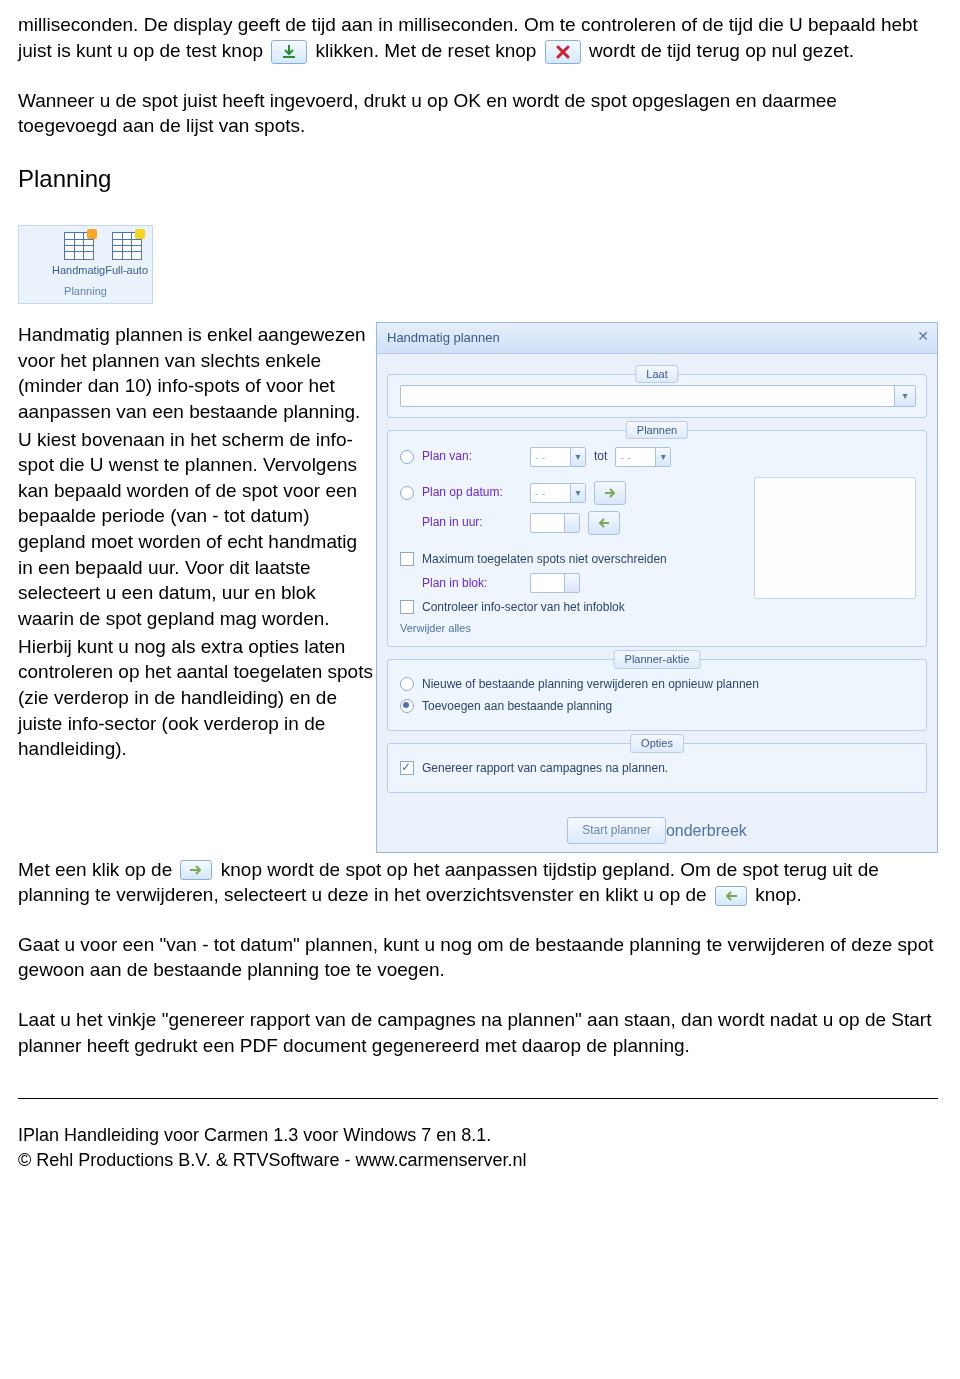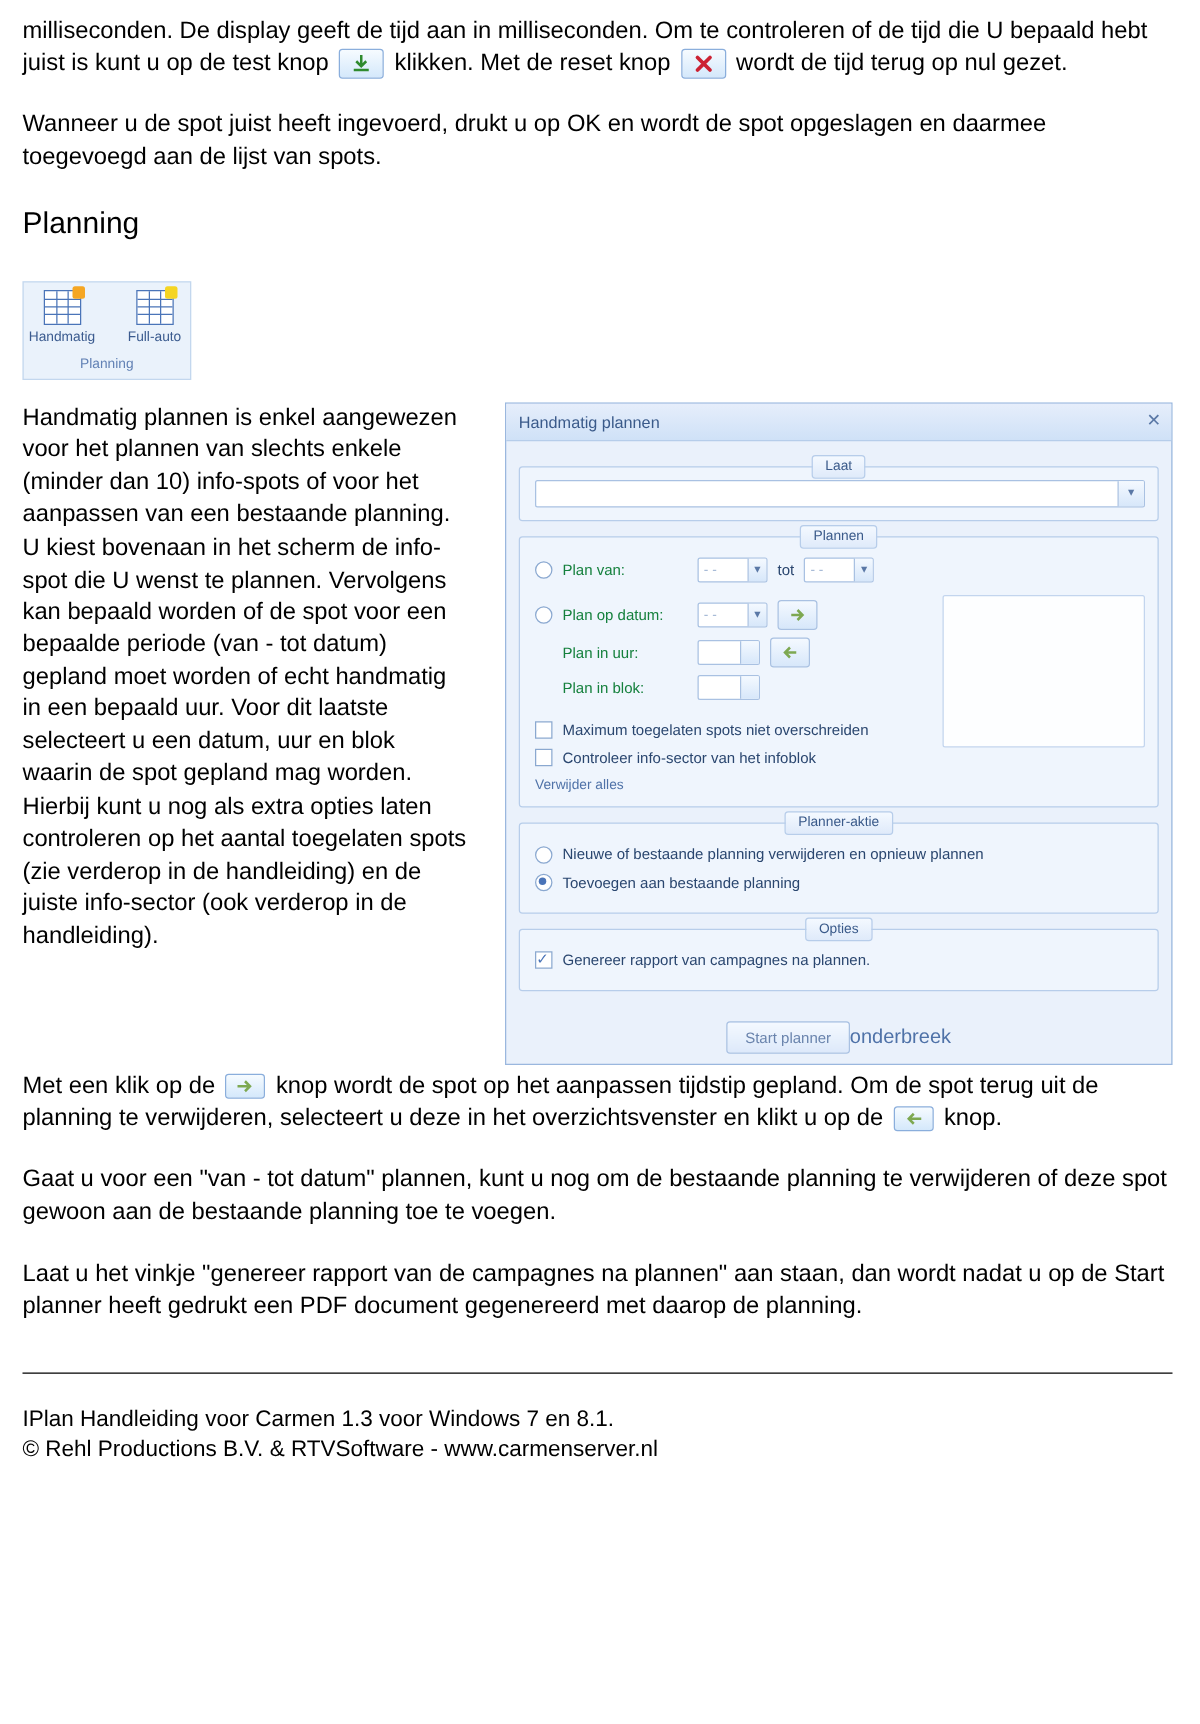--- a/index.html
+++ b/index.html
@@ -37,31 +37,31 @@
     width: 135px;
     background: #eaf2fb;
     border: 1px solid #c3d7ee;
     padding: 6px 4px 4px 4px;
     box-sizing: border-box;
     font-size: 11px;
     color: #3b5b8f;
     text-align: center;
     margin-right: 20px;
   }
-  .ribbon-icons { display: flex; justify-content: flex-start; margin-bottom: 2px; gap: 26px; }
+  .ribbon-icons { display: flex; justify-content: flex-end; margin-bottom: 2px; }
   .ribbon-icon-cell { display: flex; flex-direction: column; align-items: center; gap: 3px; font-size: 11px; color: #3b5b8f; }
   .ribbon-grid-icon { width: 28px; height: 26px; background: #fff; border: 1px solid #4a74b8; position: relative; }
   .ribbon-grid-icon::before, .ribbon-grid-icon::after { content:""; position:absolute; background:#4a74b8; }
   .ribbon-grid-icon::before { top:6px; left:0; right:0; height:1px; box-shadow: 0 6px 0 #4a74b8, 0 12px 0 #4a74b8; }
   .ribbon-grid-icon::after { top:0; bottom:0; left:9px; width:1px; box-shadow: 9px 0 0 #4a74b8; }
   .rg-accent { position:absolute; top:-4px; right:-4px; width:10px; height:10px; border-radius:2px; }
   .rg-pencil { background: #f5a623; }
   .rg-gear  { background: #f5d523; }
   .ribbon-caption { margin-top: 6px; font-size: 11px; color: #6382b5; }
-  .two-col { display: flex; align-items: flex-start; gap: 28px; margin-top: 18px; }
+  .two-col { display: flex; align-items: flex-start; margin-top: 18px; }
   .left-text { flex: 0 0 358px; }
   .dialog {
     flex: 1;
     background: #eaf1fb;
     border: 1px solid #9ab7de;
     font-size: 12px;
     color: #2a466f;
     box-sizing: border-box;
   }
   .dlg-titlebar {
@@ -105,21 +105,21 @@
     box-sizing: border-box;
   }
   .dd-arrow {
     position: absolute; right: 0; top: 0; bottom: 0; width: 20px;
     background: linear-gradient(#f4f9ff,#d7e7fa);
     border-left: 1px solid #a9c1e2;
     display: flex; align-items: center; justify-content: center;
     color: #5a78a6; font-size: 10px;
   }
   .row { display: flex; align-items: center; gap: 8px; margin: 6px 0; }
-  .row-label { width: 100px; color: #15803d; }
+  .row-label { width: 100px; color: #6d28d9; }
   .radio-dot {
     width: 12px; height: 12px; border: 1px solid #8aa8d0; border-radius: 50%;
     background: #fff; display: inline-block; flex: 0 0 12px; position: relative;
   }
   .radio-dot.checked::after {
     content:""; position:absolute; top:2px; left:2px; width:6px; height:6px;
     border-radius:50%; background:#4a74b8;
   }
   .check-box {
     width: 12px; height: 12px; border: 1px solid #8aa8d0; background: #fff;
@@ -249,28 +249,28 @@
         <div class="row">
           <span style="width:14px"></span>
           <span class="row-label">Plan in uur:</span>
           <div class="spin"></div>
           <div class="act-btn">
               <svg width="14" height="12" viewBox="0 0 14 12">
                 <path d="M12 6 h-8 M7 2 l-4 4 4 4" stroke="#7da851" stroke-width="2" fill="none"></path>
               </svg>
             </div>
         </div>
+        <div class="row" style="margin-top:16px">
+          <span class="check-box"></span>
+          <span>Maximum toegelaten spots niet overschreiden</span>
+        </div>
         <div class="row">
           <span style="width:14px"></span>
           <span class="row-label">Plan in blok:</span>
           <div class="spin"></div>
-        </div>
-        <div class="row" style="margin-top:16px">
-          <span class="check-box"></span>
-          <span>Maximum toegelaten spots niet overschreiden</span>
         </div>
         <div class="row">
           <span class="check-box"></span>
           <span>Controleer info-sector van het infoblok</span>
         </div>
         <div class="link-right">Verwijder alles</div>
       </div>
 
       <div class="fieldset">
         <div class="fs-label">Planner-aktie</div>

